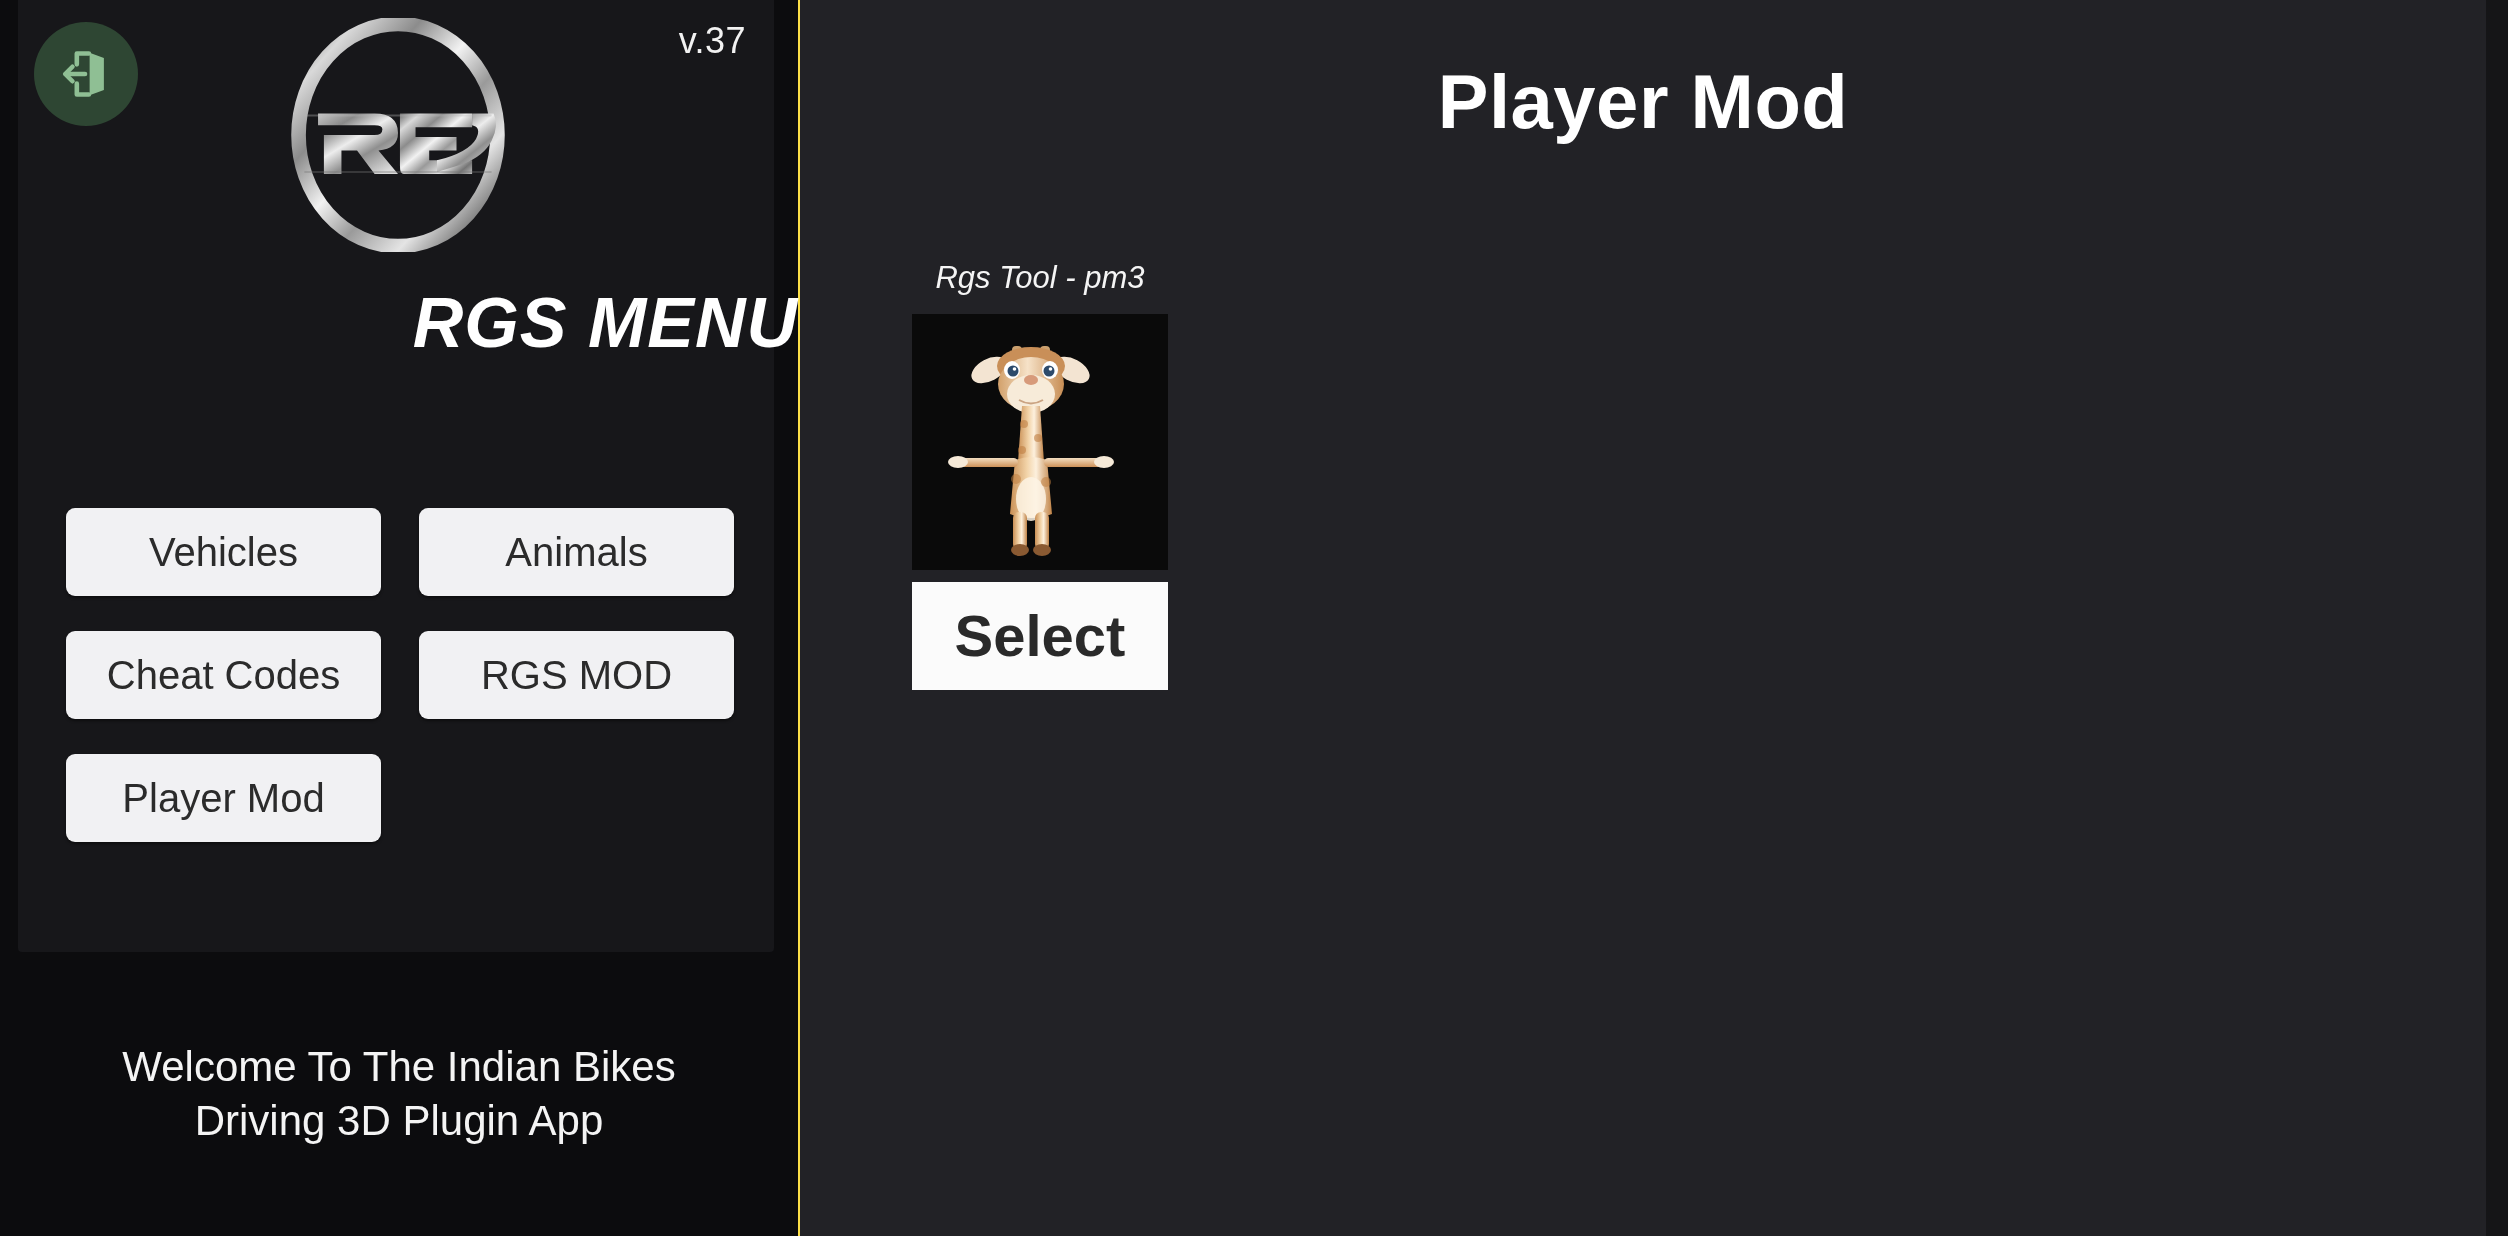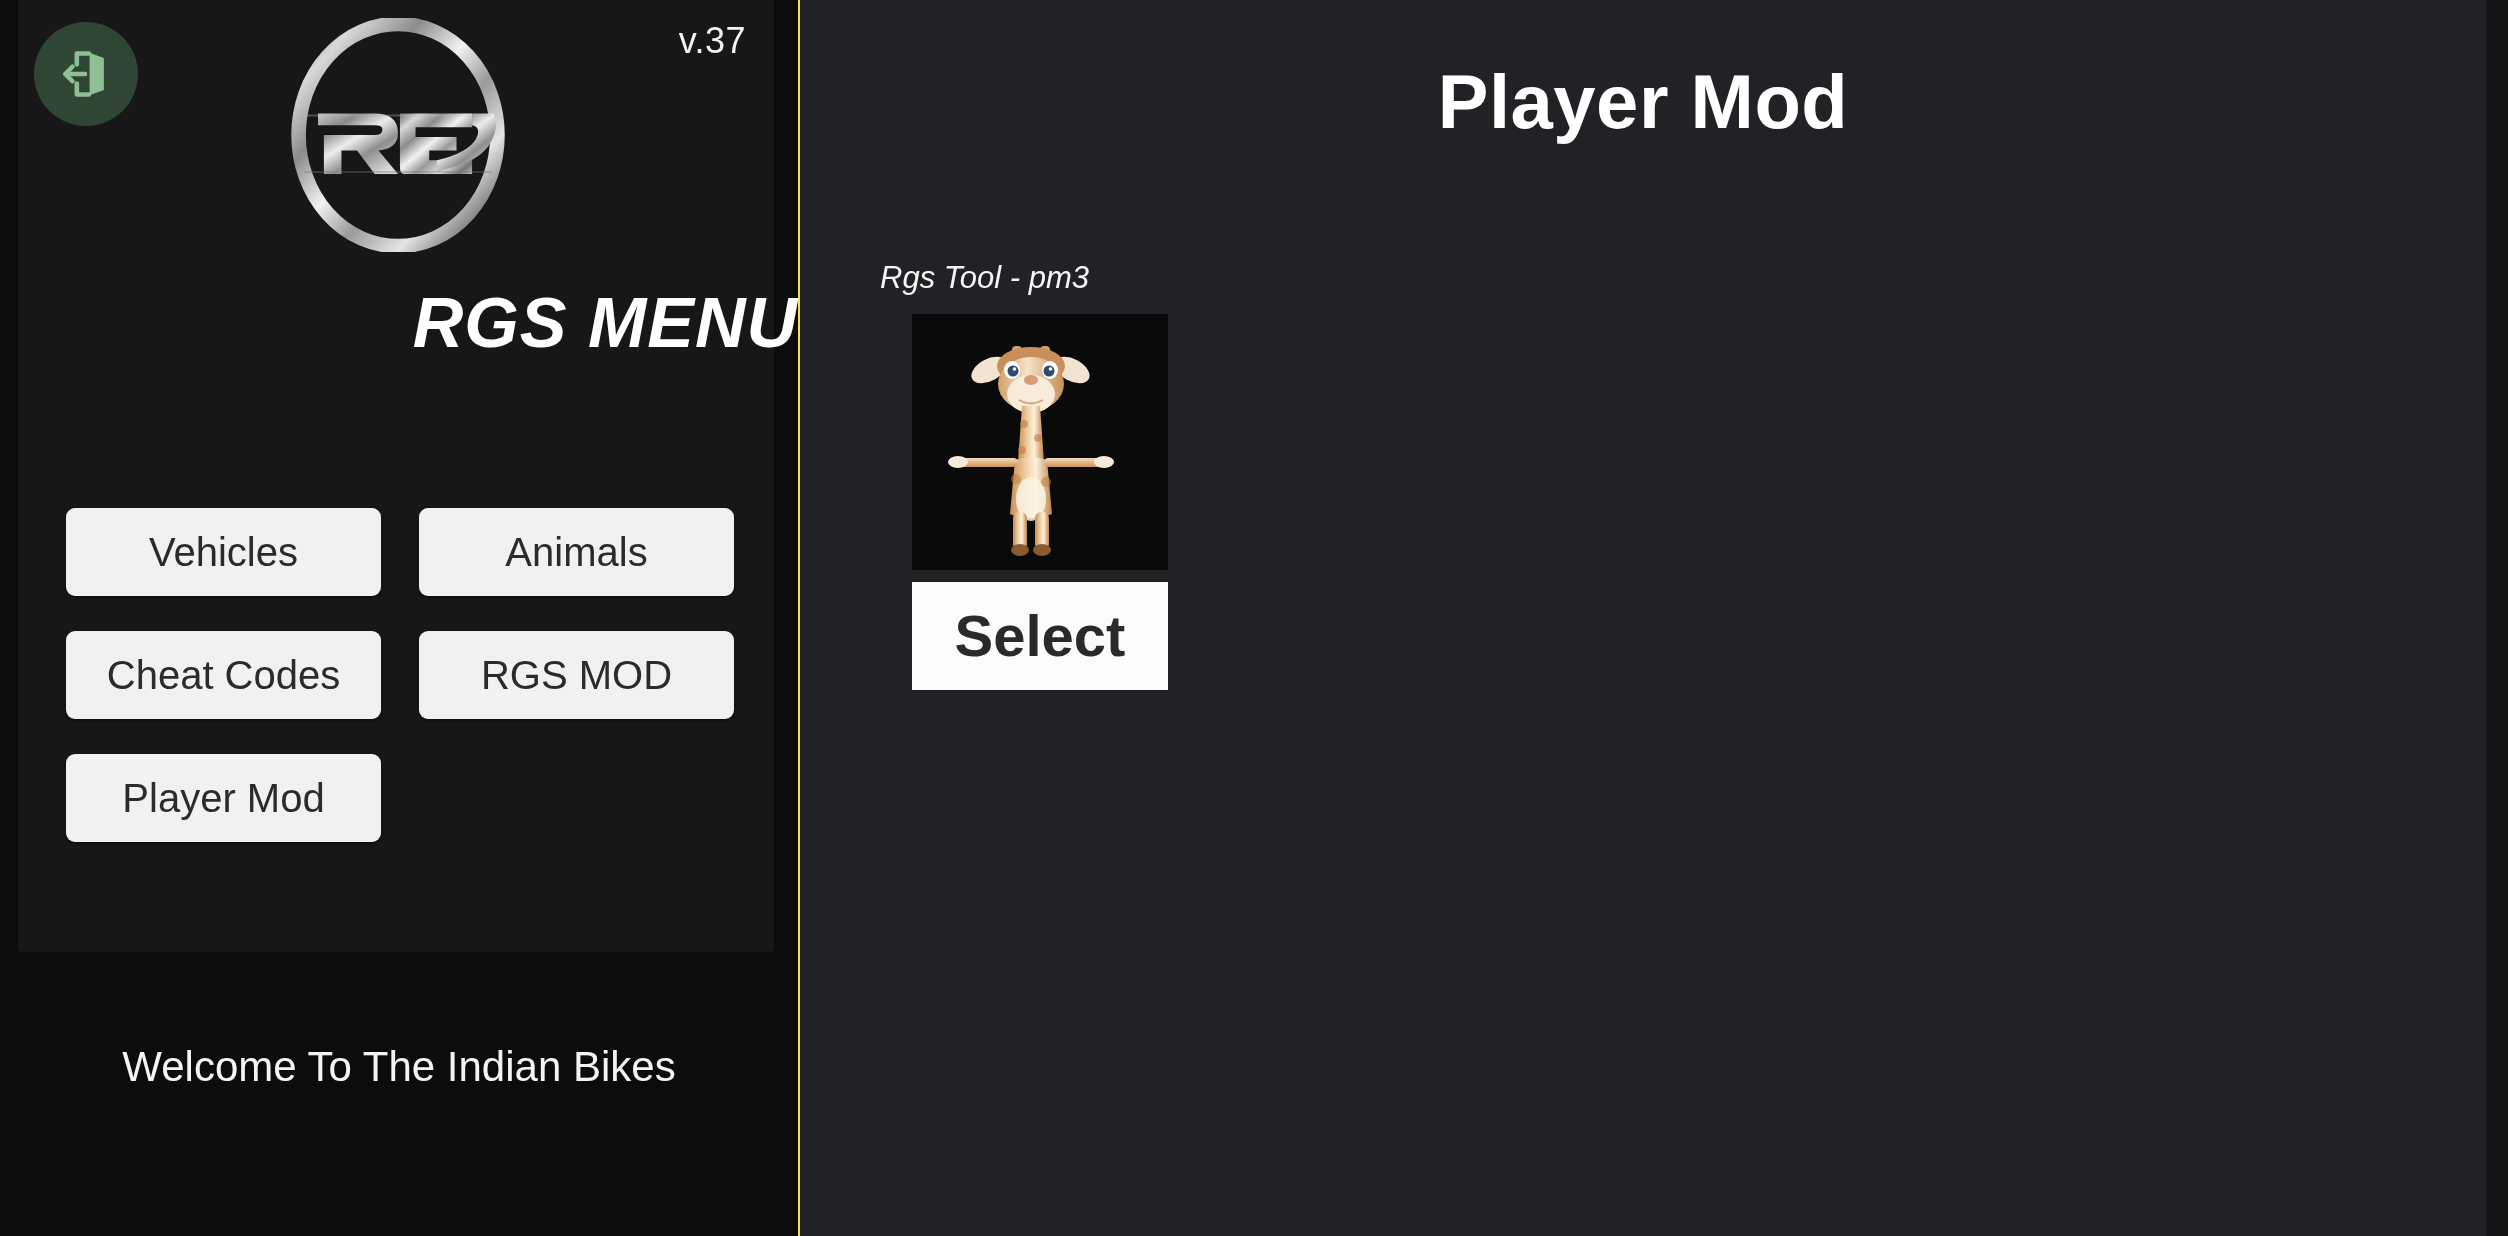--- a/index.html
+++ b/index.html
@@ -170,20 +170,21 @@
   .mod-card {
     position: absolute;
     left: 80px;
     top: 260px;
     width: 320px;
   }
   .mod-label {
     font-size: 31px;
     font-style: italic;
     color: #f5f5f5;
+    text-align: center;
     margin: 0 0 18px 0;
     white-space: nowrap;
   }
   .mod-preview {
     width: 256px;
     height: 256px;
     margin: 0 auto 6px auto;
     position: relative;
     background: #0a0a0a;
   }
@@ -362,16 +363,17 @@
         <button class="nav-button">Cheat Codes</button>
         <button class="nav-button">RGS MOD</button>
       </div>
       <div class="nav-row">
         <button class="nav-button">Player Mod</button>
       </div>
     </div>
 
     <div class="welcome-text">
       <div>Welcome To The Indian Bikes</div>
+      <div>Driving 3D Plugin App</div>
     </div>
   </div>
 
 </div>
 
 </body></html>

